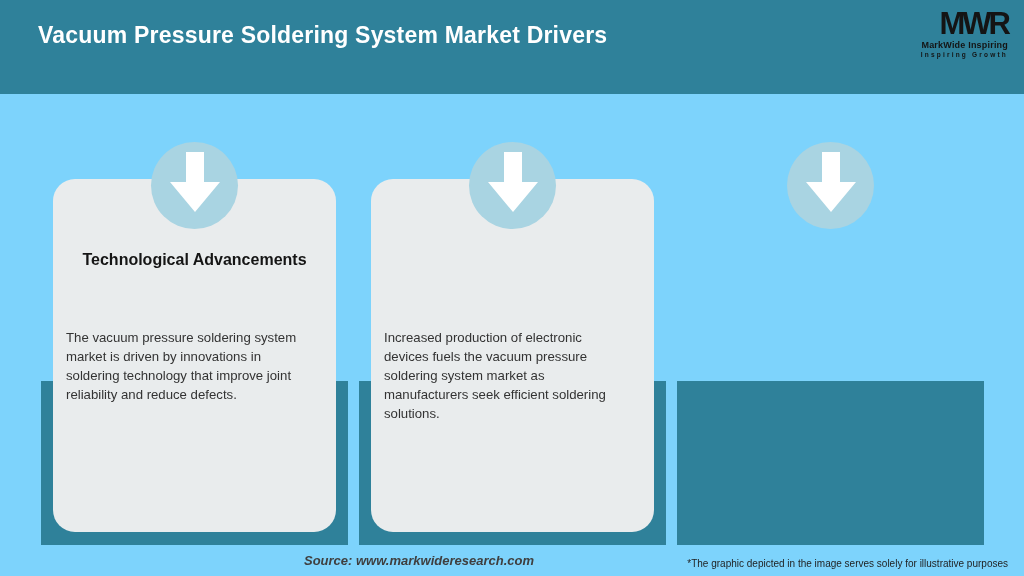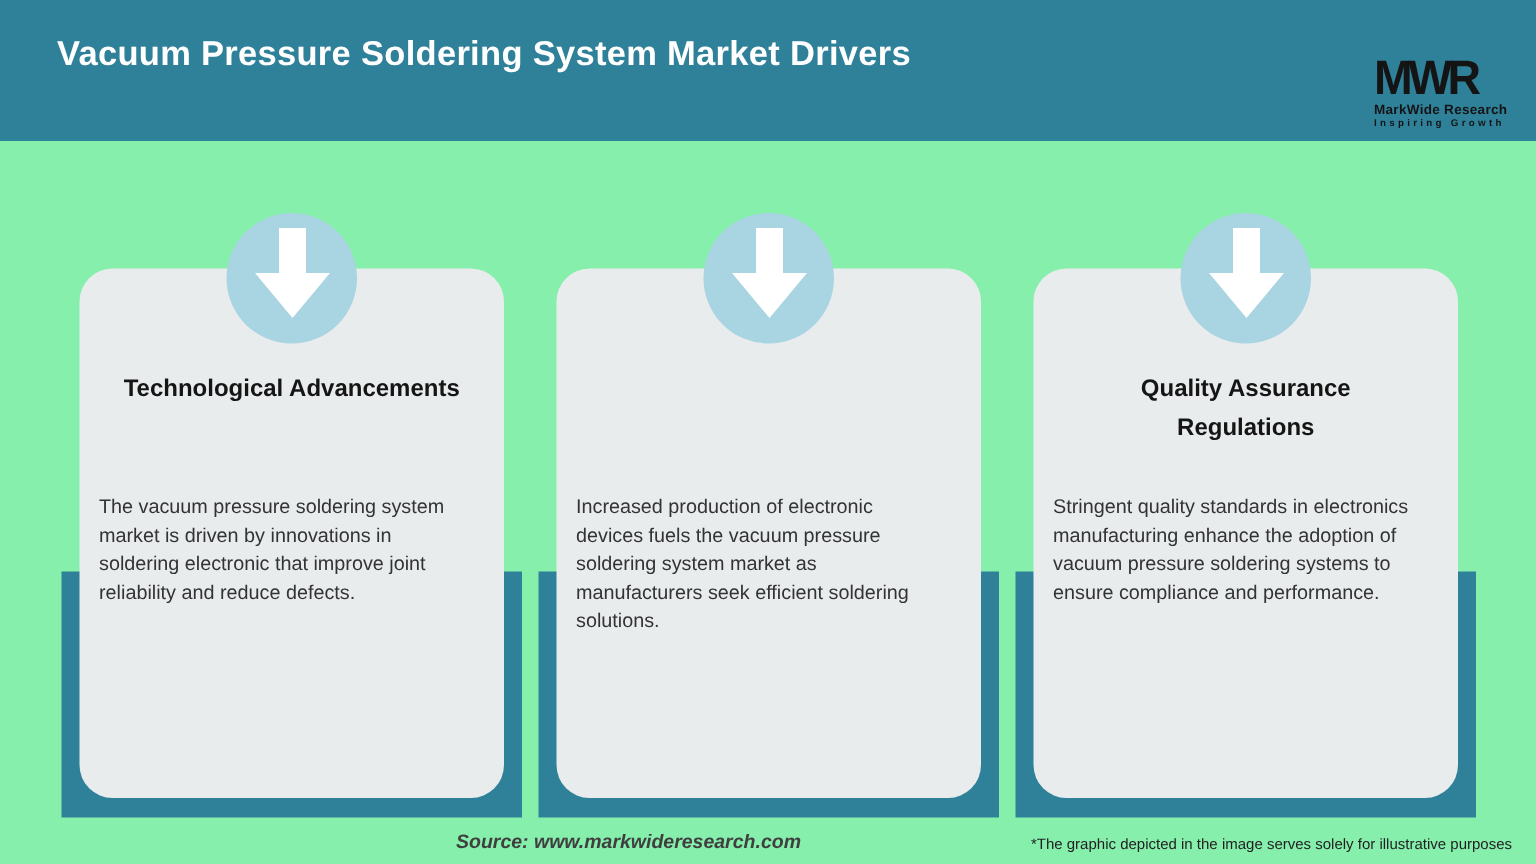--- a/index.html
+++ b/index.html
@@ -5,21 +5,21 @@
   html, body {
     margin: 0;
     padding: 0;
     background: #ffffff;
     font-family: "Liberation Sans", sans-serif;
   }
   .canvas {
     position: relative;
     width: 1024px;
     height: 576px;
-    background: #86efac;
+    background: #7dd3fc;
     overflow: hidden;
   }
 
   
   .topbar {
     position: absolute;
     left: 0; top: 0;
     width: 1024px; height: 94px;
     background: #2F819A;
   }
@@ -29,23 +29,22 @@
     margin: 0;
     color: #ffffff;
     font-size: 23px;
     font-weight: bold;
     letter-spacing: 0.2px;
   }
   .logo {
     position: absolute;
     left: 916px; top: 8px;
     width: 92px;
-    text-align: left;
+    text-align: right;
     color: #141414;
-    margin-top: 28px;
   }
   .logo-mono {
     font-size: 31px;
     font-weight: bold;
     letter-spacing: -3px;
     line-height: 32px;
     transform: scaleY(1.04);
   }
   .logo-name {
     font-size: 9px;
@@ -142,32 +141,32 @@
 </style>
 </head>
 <body>
 
 <div class="canvas">
 
   <header class="topbar">
     <h1 class="topbar-title">Vacuum Pressure Soldering System Market Drivers</h1>
     <div class="logo">
       <div class="logo-mono">MWR</div>
-      <div class="logo-name">MarkWide Research</div>
+      <div class="logo-name">MarkWide Inspiring</div>
       <div class="logo-tagline">Inspiring Growth</div>
     </div>
   </header>
 
   <section class="card-wrap c1">
     <div class="card-backing"></div>
     <div class="card-panel">
       <h2 class="card-title">Technological Advancements</h2>
       <p class="card-body">The vacuum pressure soldering system
 market is driven by innovations in
-soldering electronic that improve joint
+soldering technology that improve joint
 reliability and reduce defects.</p>
     </div>
     <div class="icon-circle">
       <svg width="50" height="60" viewBox="0 0 50 60" aria-hidden="true">
         <path d="M16 0 H34 V30 H50 L25 60 L0 30 H16 Z" fill="#FFFFFF"></path>
       </svg>
     </div>
   </section>
 
   <section class="card-wrap c2">
@@ -181,28 +180,20 @@
     </div>
     <div class="icon-circle">
       <svg width="50" height="60" viewBox="0 0 50 60" aria-hidden="true">
         <path d="M16 0 H34 V30 H50 L25 60 L0 30 H16 Z" fill="#FFFFFF"></path>
       </svg>
     </div>
   </section>
 
   <section class="card-wrap c3">
     <div class="card-backing"></div>
-    <div class="card-panel">
-      <h2 class="card-title">Quality Assurance
-Regulations</h2>
-      <p class="card-body">Stringent quality standards in electronics
-manufacturing enhance the adoption of
-vacuum pressure soldering systems to
-ensure compliance and performance.</p>
-    </div>
     <div class="icon-circle">
       <svg width="50" height="60" viewBox="0 0 50 60" aria-hidden="true">
         <path d="M16 0 H34 V30 H50 L25 60 L0 30 H16 Z" fill="#FFFFFF"></path>
       </svg>
     </div>
   </section>
 
   <div class="footer-source">Source: www.markwideresearch.com</div>
   <div class="footer-disclaimer">*The graphic depicted in the image serves solely for illustrative purposes</div>
 

